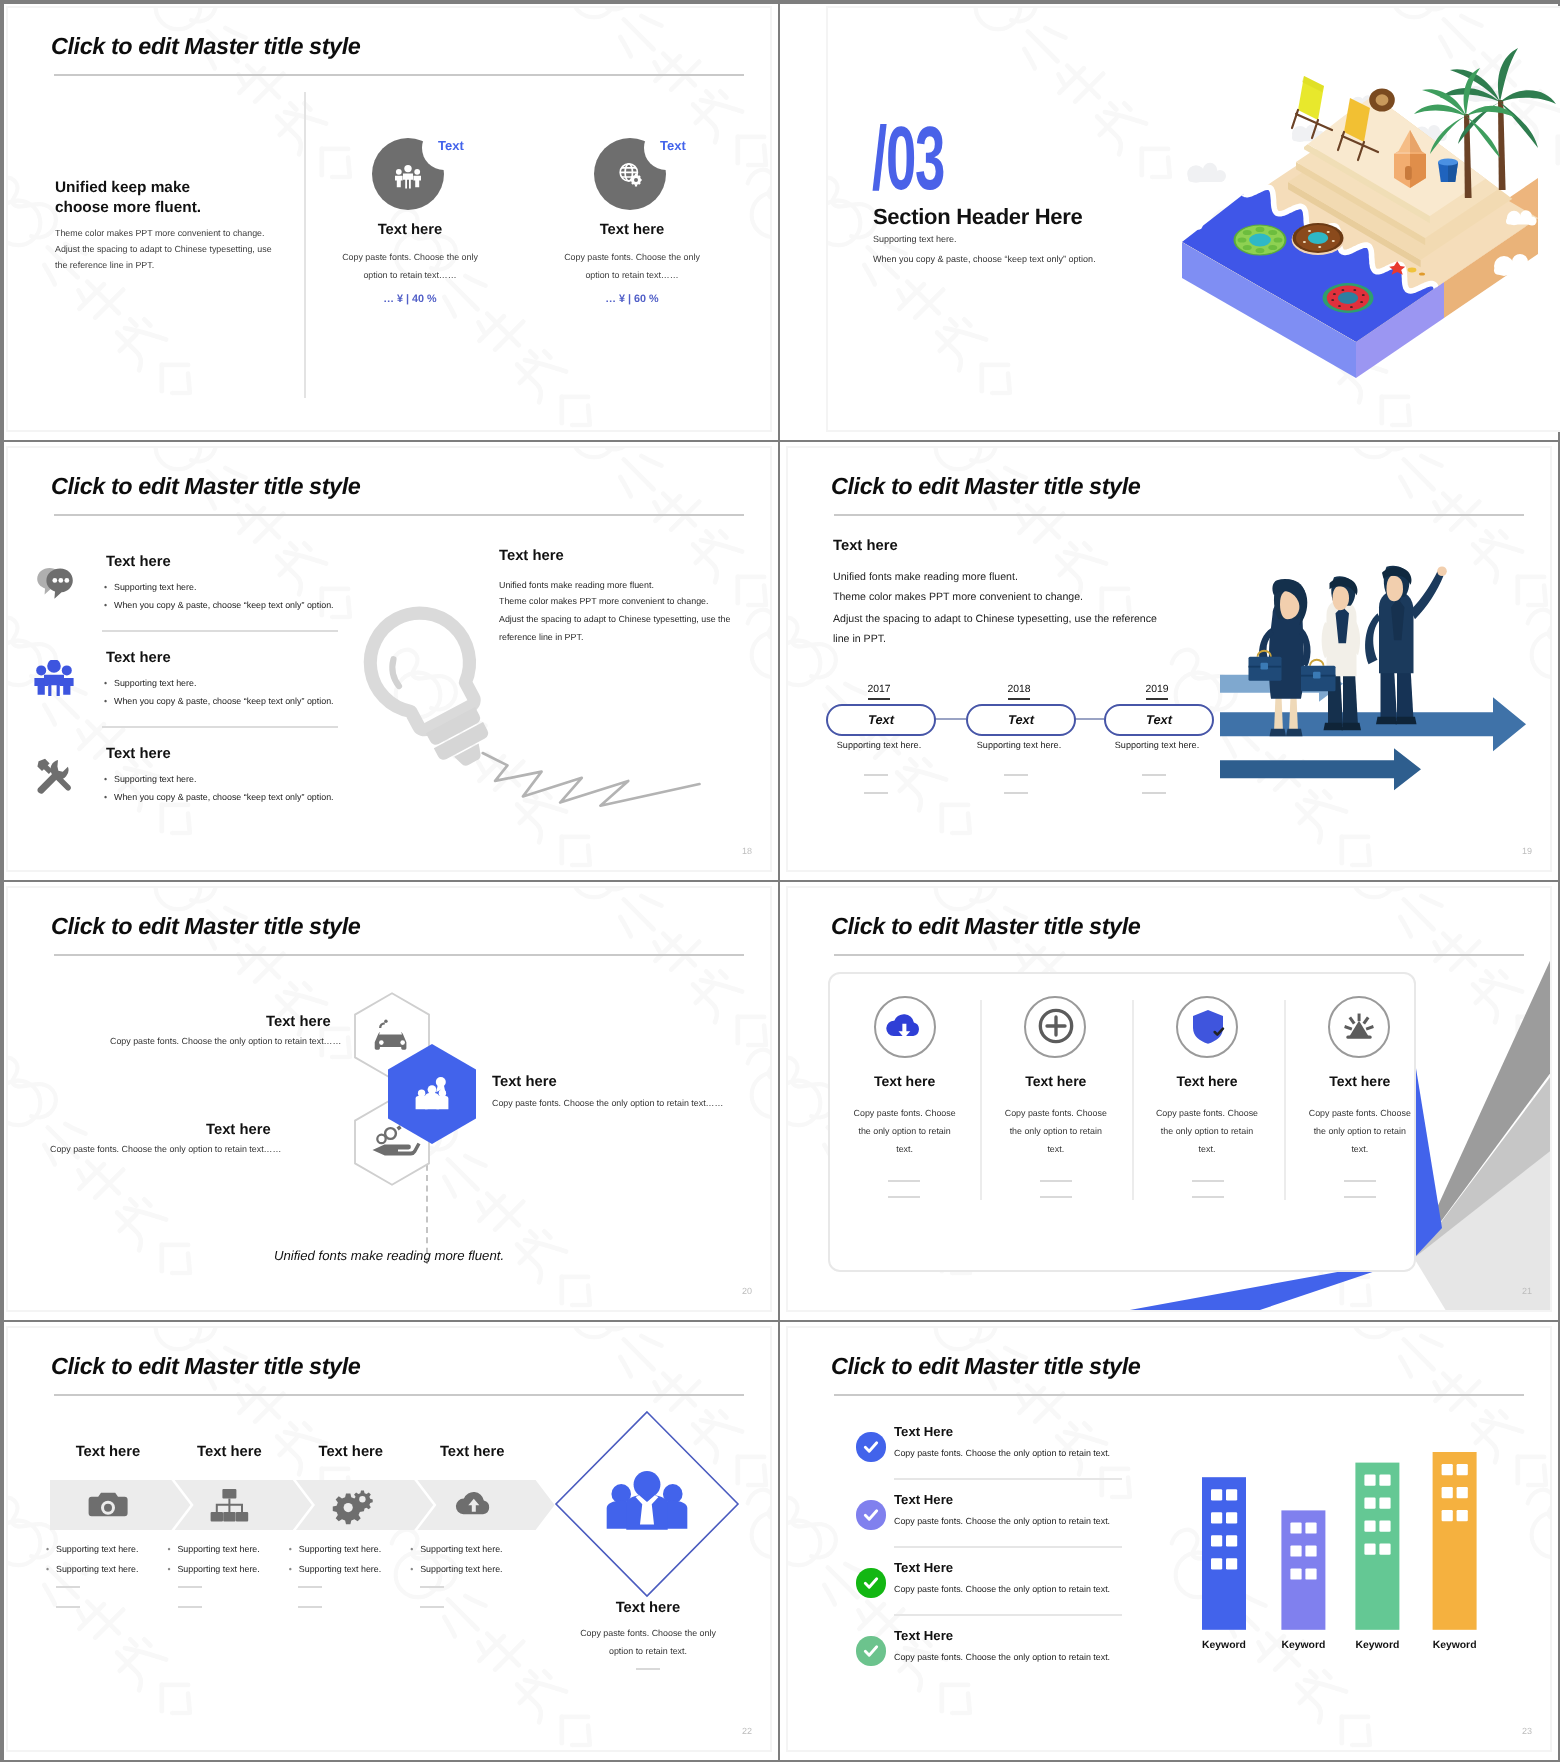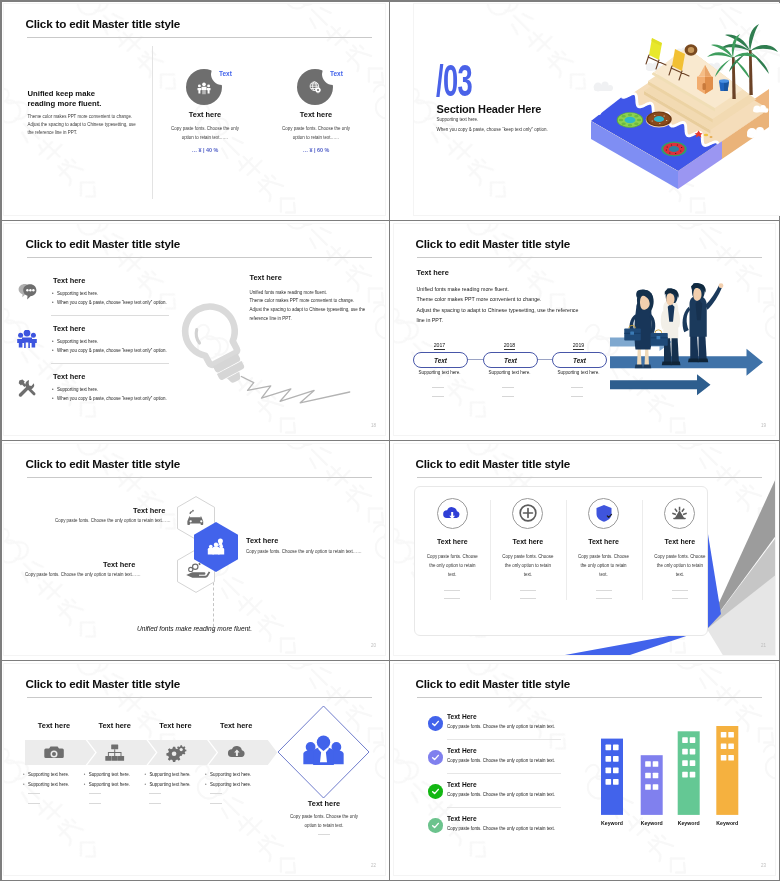--- a/index.html
+++ b/index.html
@@ -8,21 +8,21 @@
 
   
   .gline{position:absolute;background:#7e7e7e;}
   .gline.v{width:1.5px;top:0;bottom:0;}
   .gline.h{height:1.5px;left:0;right:0;}
 
   .slide{position:absolute;width:383px;height:213px;background:#fff;overflow:hidden;
          border:1px solid #f4f4f4;box-sizing:border-box;}
 
   
-  .stitle{position:absolute;font-weight:bold;color:#0d0d0d;letter-spacing:-0.2px;white-space:nowrap;}
+  .stitle{position:absolute;font-weight:bold;color:#0d0d0d;letter-spacing:-0.2px;white-space:nowrap;font-style:italic;}
   .trule{position:absolute;height:1px;background:#c9c9c9;}
 
   .pnum{position:absolute;font-size:4.5px;color:#bdbdbd;}
 
   
   .wmk{position:absolute;left:0;top:0;width:383px;height:213px;overflow:hidden;pointer-events:none;z-index:0;}
   .wmk svg{position:absolute;left:0;top:0;}
 
 
   
@@ -165,21 +165,21 @@
               <use href="#wmstack"></use>
             </g>
 </g>
 </svg>
       </div>
     <div class="stitle" style="left:21.5px;top:13px;font-size:11.7px;">Click to edit Master title style</div>
     <div class="trule" style="left:23px;top:33px;width:345px;"></div>
 
     <div class="lead-h">
       <div>Unified keep make</div>
-      <div>reading more fluent.</div>
+      <div>choose more fluent.</div>
     </div>
     <div class="lead-b">
       <div>Theme color makes PPT more convenient to change.</div>
       <div>Adjust the spacing to adapt to Chinese typesetting, use</div>
       <div>the reference line in PPT.</div>
     </div>
     <div class="vdiv"></div>
 
     <div class="donut-wrap" style="left:181px;top:63px;width:42px;height:42px;">
       <svg width="42" height="42" viewBox="0 0 42 42">

